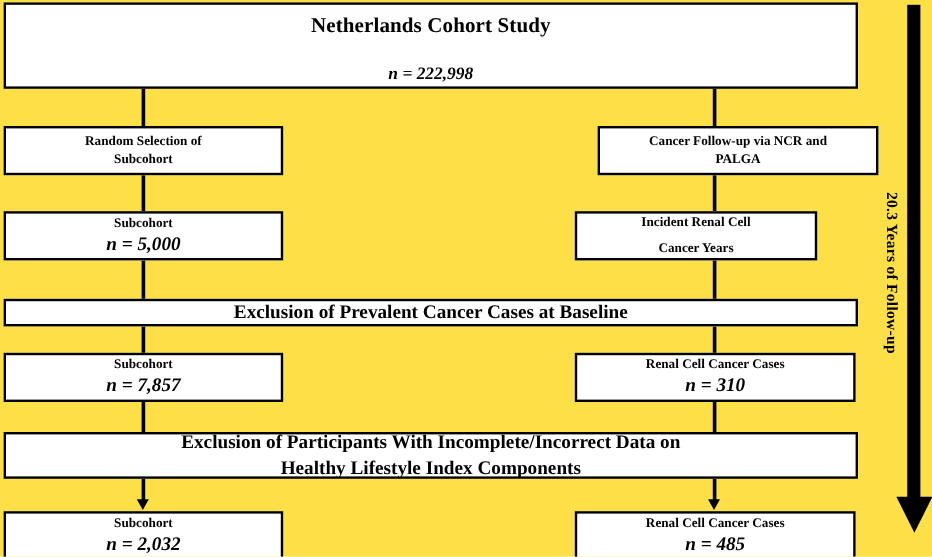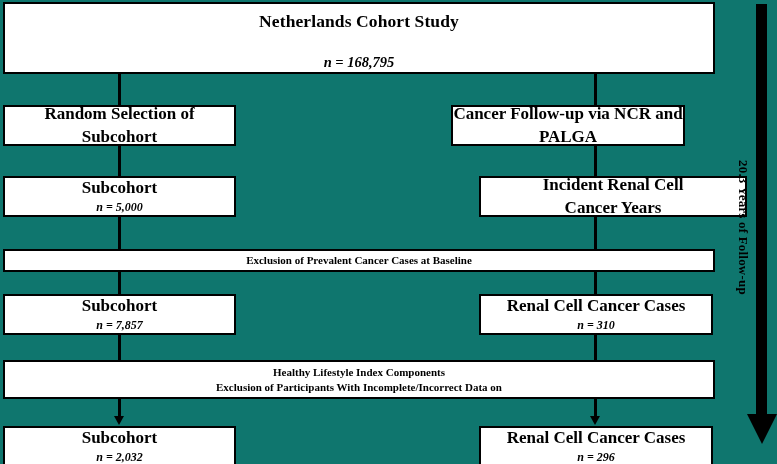--- a/index.html
+++ b/index.html
@@ -9,21 +9,21 @@
   }
   body {
     font-family: "Liberation Serif", "DejaVu Serif", serif;
     color: #000000;
   }
   #canvas {
     position: relative;
     width: 777px;
     height: 464px;
     overflow: hidden;
-    background: #0f766e;
+    background: #fde047;
   }
   .box {
     position: absolute;
     box-sizing: border-box;
     border: 2.5px solid #000000;
     background: #ffffff;
     display: flex;
     flex-direction: column;
     align-items: center;
     justify-content: center;
@@ -44,30 +44,30 @@
     font-weight: bold;
     letter-spacing: .1px;
   }
   .title-n {
     font-size: 14.5px;
     font-weight: bold;
     font-style: italic;
     margin-top: 20px;
   }
   .box-label {
-    font-size: 17px;
+    font-size: 11px;
     font-weight: bold;
   }
   .box-n {
-    font-size: 12px;
+    font-size: 16px;
     font-weight: bold;
     font-style: italic;
   }
   .bar-label {
-    font-size: 11px;
+    font-size: 16px;
     font-weight: bold;
   }
   
   .vline {
     position: absolute;
     width: 2.5px;
     background: #000000;
     z-index: 1;
   }
   .arrow-down {
@@ -106,45 +106,45 @@
     letter-spacing: .2px;
   }
 </style>
 </head>
 <body>
 
 <div id="canvas">
 
   <div class="box title-box" style="left:3px; top:2px; width:712px; height:72px;">
     <span class="line title-main">Netherlands Cohort Study</span>
-    <span class="line title-n">n = 168,795</span>
+    <span class="line title-n">n = 222,998</span>
   </div>
 
   <div class="vline" style="left:118px; top:72px; height:33px;"></div>
   <div class="vline" style="left:594px; top:72px; height:33px;"></div>
 
   <div class="box" style="left:3px; top:105px; width:233px; height:41px;">
     <span class="line box-label">Random Selection of</span>
     <span class="line box-label">Subcohort</span>
   </div>
 
-  <div class="box" style="left:451px; top:105px; width:234px; height:41px;">
+  <div class="box" style="left:498px; top:105px; width:234px; height:41px;">
     <span class="line box-label">Cancer Follow-up via NCR and</span>
     <span class="line box-label">PALGA</span>
   </div>
 
   <div class="vline" style="left:118px; top:146px; height:30px;"></div>
   <div class="vline" style="left:594px; top:146px; height:30px;"></div>
 
   <div class="box" style="left:3px; top:176px; width:233px; height:41px;">
     <span class="line box-label">Subcohort</span>
     <span class="line box-n">n = 5,000</span>
   </div>
 
-  <div class="box" style="left:479px; top:176px; width:268px; height:41px;">
+  <div class="box" style="left:479px; top:176px; width:202px; height:41px;justify-content:space-between;">
     <span class="line box-label">Incident Renal Cell</span>
     <span class="line box-label">Cancer Years</span>
   </div>
 
   <div class="vline" style="left:118px; top:217px; height:33px;"></div>
   <div class="vline" style="left:594px; top:217px; height:33px;"></div>
 
   <div class="box" style="left:3px; top:249px; width:712px; height:23px;">
     <span class="line bar-label">Exclusion of Prevalent Cancer Cases at Baseline</span>
   </div>
@@ -159,37 +159,37 @@
 
   <div class="box" style="left:479px; top:294px; width:234px; height:41px;">
     <span class="line box-label">Renal Cell Cancer Cases</span>
     <span class="line box-n">n = 310</span>
   </div>
 
   <div class="vline" style="left:118px; top:335px; height:26px;"></div>
   <div class="vline" style="left:594px; top:335px; height:26px;"></div>
 
   <div class="box" style="left:3px; top:360px; width:712px; height:39px;">
+    <span class="line bar-label">Exclusion of Participants With Incomplete/Incorrect Data on</span>
     <span class="line bar-label">Healthy Lifestyle Index Components</span>
-    <span class="line bar-label">Exclusion of Participants With Incomplete/Incorrect Data on</span>
   </div>
 
   <div class="vline" style="left:118px; top:399px; height:19px;"></div>
   <div class="arrow-down" style="left:113.5px; top:416px;"></div>
 
   <div class="vline" style="left:594px; top:399px; height:19px;"></div>
   <div class="arrow-down" style="left:589.5px; top:416px;"></div>
 
   <div class="box" style="left:3px; top:426px; width:233px; height:41px;">
     <span class="line box-label">Subcohort</span>
     <span class="line box-n">n = 2,032</span>
   </div>
 
   <div class="box" style="left:479px; top:426px; width:234px; height:41px;">
     <span class="line box-label">Renal Cell Cancer Cases</span>
-    <span class="line box-n">n = 296</span>
+    <span class="line box-n">n = 485</span>
   </div>
 
   <div class="followup-shaft" style="left:756px; top:4px; height:412px;"></div>
   <div class="followup-head" style="left:746.5px; top:414px;"></div>
   <div class="followup-label" style="left:751px; top:160px;">20.3 Years of Follow-up</div>
 
 </div>
 
 </body></html>

